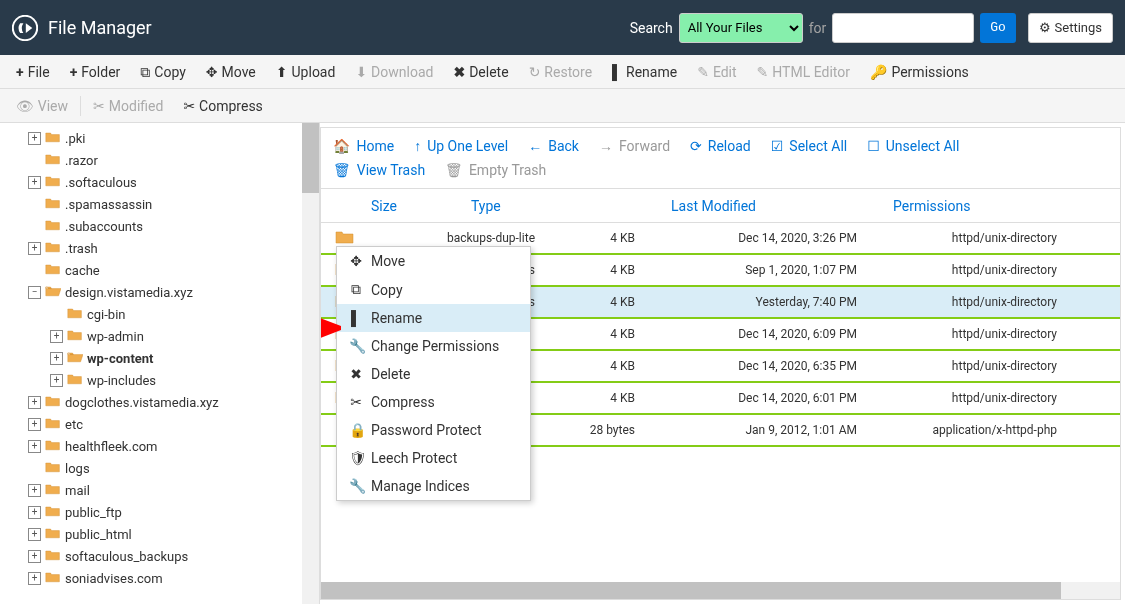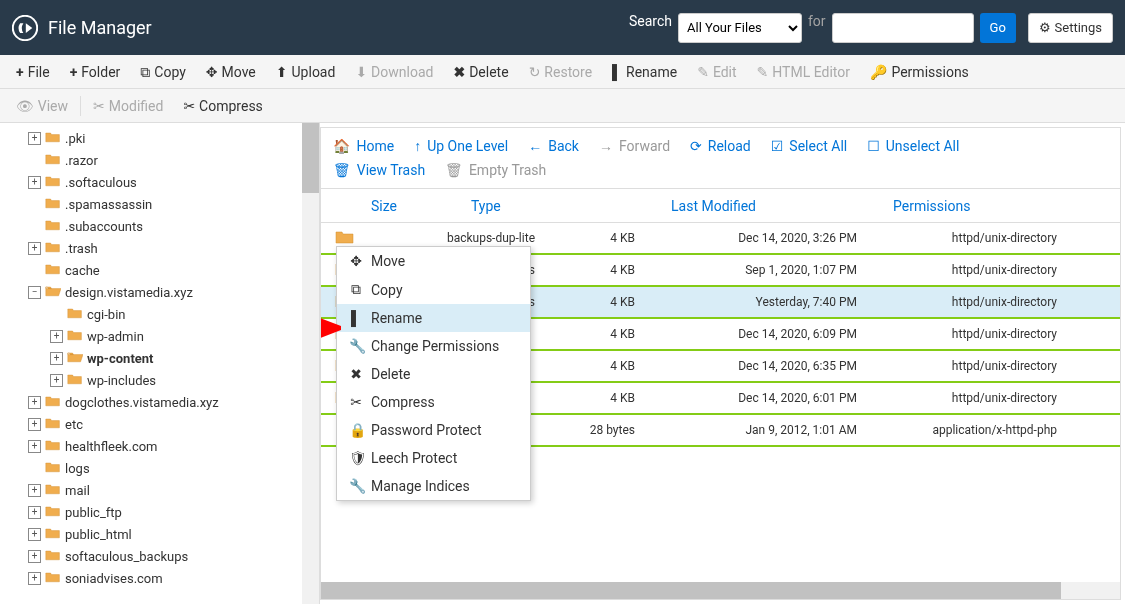--- a/index.html
+++ b/index.html
@@ -4,26 +4,26 @@
 <style>
 * { margin: 0; padding: 0; box-sizing: border-box; font-family: -apple-system, BlinkMacSystemFont, "Segoe UI", Roboto, Arial, sans-serif; }
 body { background: #fff; font-size: 13px; color: #333; overflow: hidden; }
 .app { width: 1125px; height: 604px; display: flex; flex-direction: column; }
 
 
 .header { background: #293a4a; color: #fff; height: 55px; display: flex; align-items: center; padding: 0 12px; }
 .logo { display: flex; align-items: center; font-size: 18px; font-weight: 400; }
 .logo-icon { width: 26px; height: 26px; margin-right: 10px; }
 .header-spacer { flex: 1; }
-.search-wrap { display: flex; align-items: flex-start; gap: 6px; }
+.search-wrap { display: flex; align-items: center; gap: 6px; }
 .search-label { color: #fff; font-size: 14px; }
-.search-select { height: 30px; background: #ffffff; border: 1px solid #ccc; font-size: 13px; padding: 0 4px; min-width: 124px; border-radius: 3px; }
+.search-select { height: 30px; background: #86efac; border: 1px solid #ccc; font-size: 13px; padding: 0 4px; min-width: 124px; border-radius: 3px; }
 .search-for { color: #a3a3a3; font-size: 14px; }
 .search-input-box { height: 30px; width: 142px; border: 1px solid #ccc; border-radius: 3px; padding: 0 6px; }
-.go-btn { background: #0275d8; color: #fff; border: none; height: 30px; padding: 0 10px; border-radius: 3px; font-size: 13px; cursor: pointer; }
+.go-btn { background: #0275d8; color: #fff; border: none; height: 30px; padding: 0 10px; border-radius: 3px; font-size: 13px; cursor: pointer; font-family: Liberation Mono, monospace; }
 .settings-btn { background: #fff; color: #333; border: 1px solid #ccc; height: 30px; padding: 0 10px; border-radius: 3px; font-size: 13px; cursor: pointer; margin-left: 6px; display: flex; align-items: center; gap: 4px; }
 
 
 .toolbar { background: #f5f5f5; border-bottom: 1px solid #ddd; display: flex; align-items: center; height: 34px; padding: 0 6px; flex-wrap: wrap; }
 .tb-btn { display: flex; align-items: center; gap: 4px; padding: 0 10px; height: 34px; font-size: 14px; color: #333; cursor: pointer; }
 .tb-btn.disabled { color: #aaa; }
 .tb-sep { width: 1px; height: 20px; background: #ddd; margin: 0 2px; }
 
 
 .body-area { flex: 1; display: flex; overflow: hidden; }

